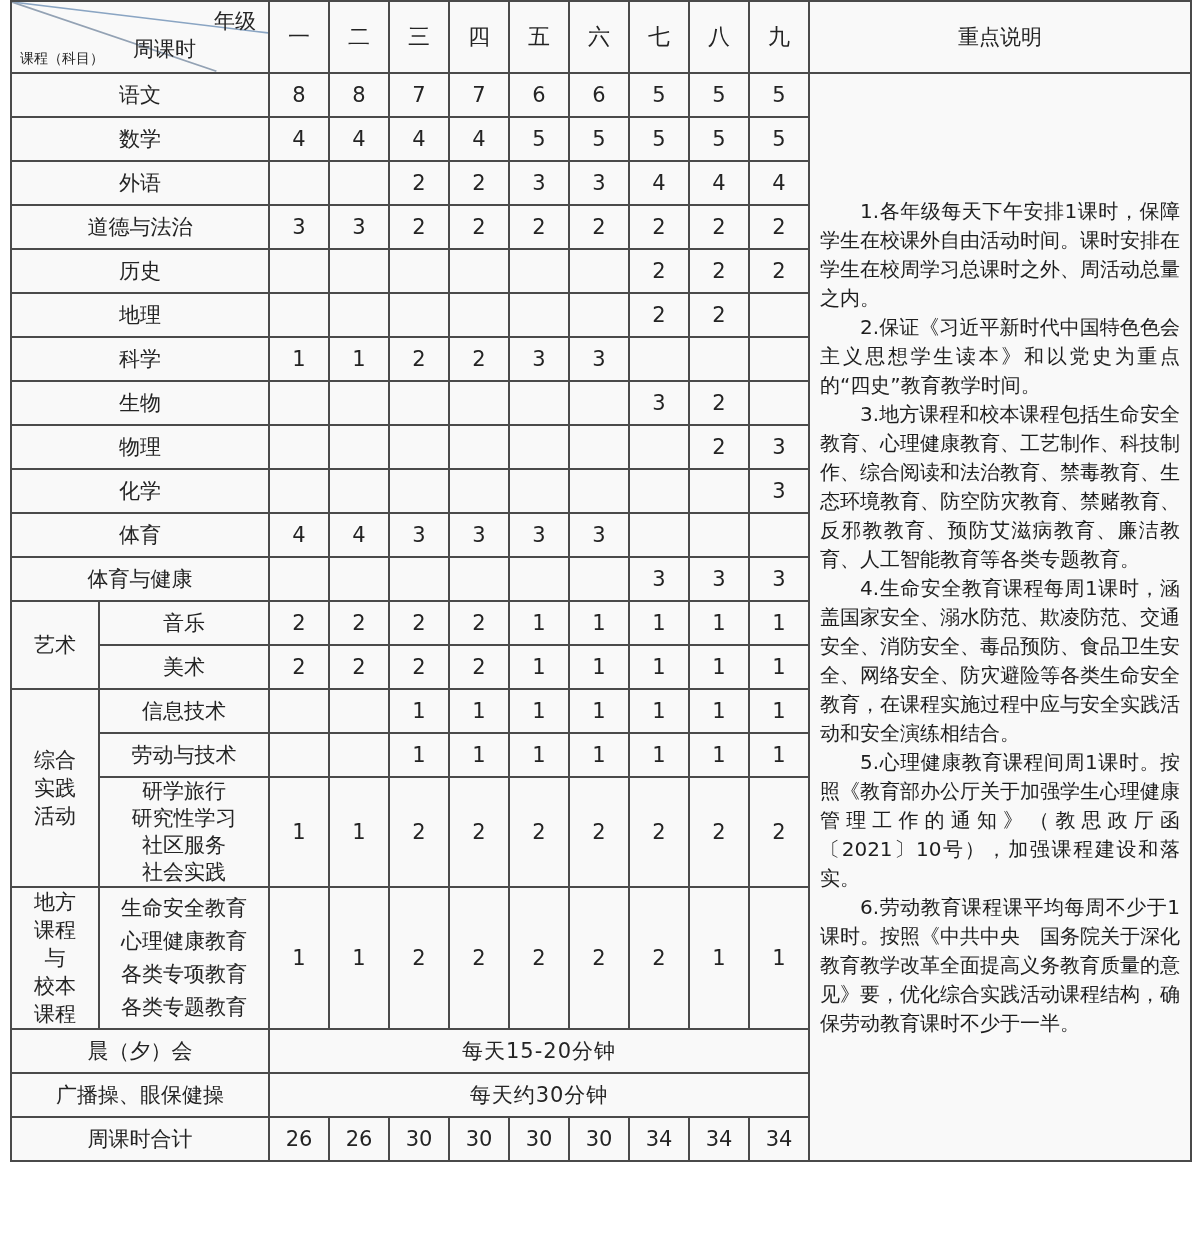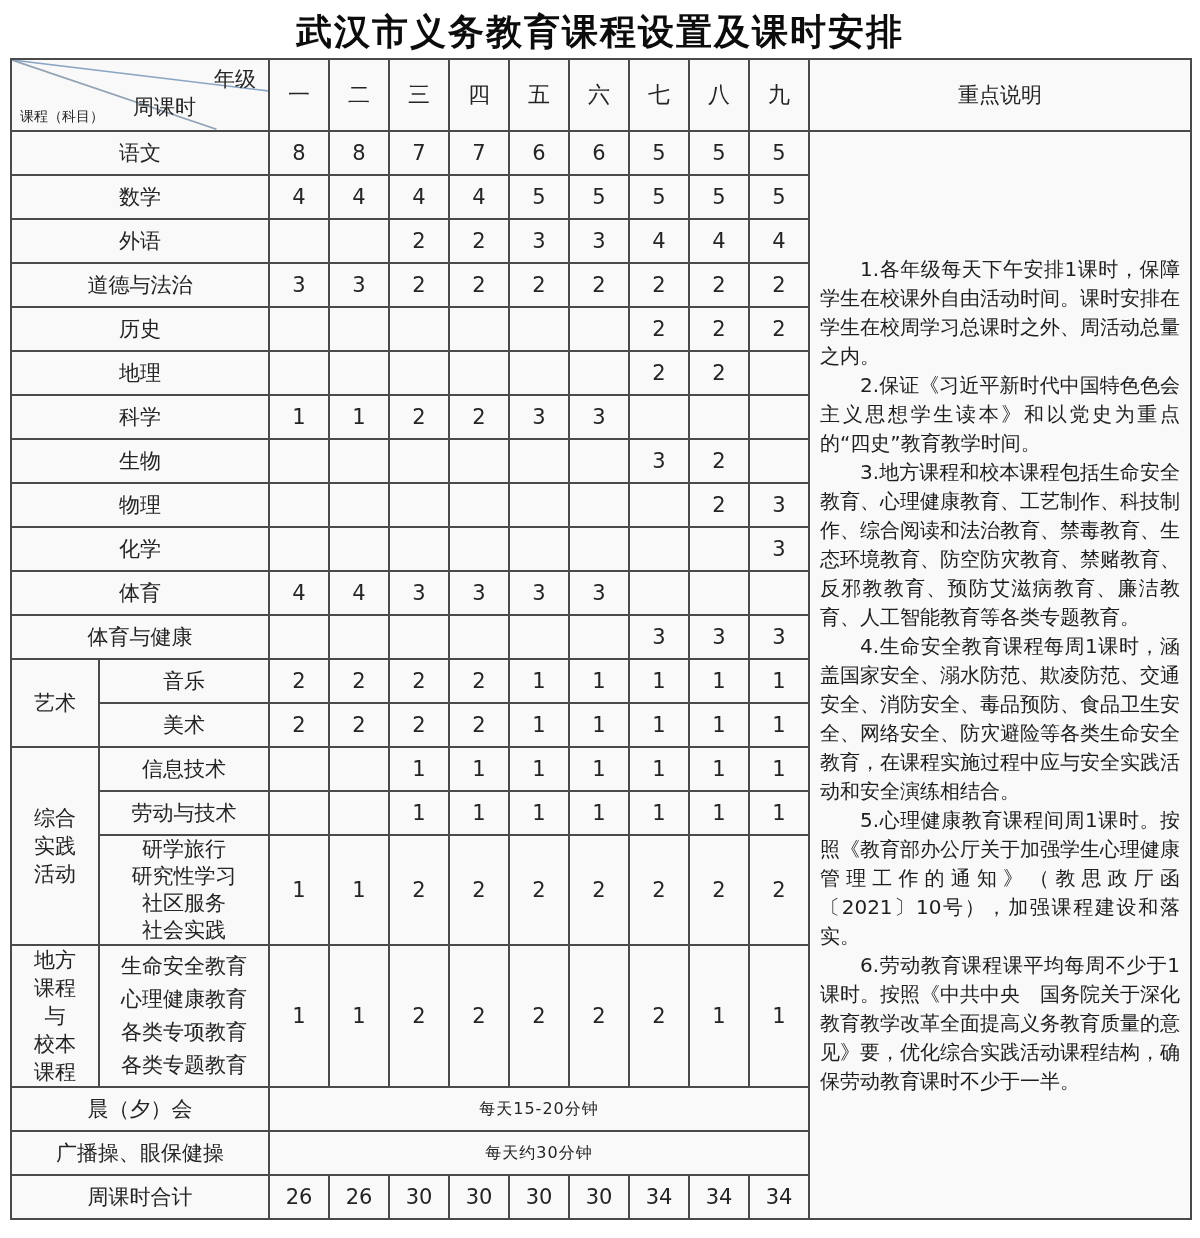--- a/index.html
+++ b/index.html
@@ -20,30 +20,29 @@
   .corner-cell .diag{position:absolute;left:0;top:0;width:100%;height:100%;}
   .c-top{position:absolute;top:5px;right:12px;font-size:21px;}
   .c-mid{position:absolute;top:33px;right:72px;font-size:21px;}
   .c-bot{position:absolute;bottom:4px;left:8px;font-size:14px;}
   .grade-head{font-size:22px;}
   .notes-head{font-size:21px;}
   .group-cell{font-size:21px;white-space:pre-line;line-height:28px;}
   .subject-cell{font-size:21px;white-space:pre-line;line-height:27px;}
   tr.row-block-lg .subject-cell{line-height:33px;}
   .value-cell{font-size:21px;}
-  .span-cell{font-size:16px;letter-spacing:1px;}
+  .span-cell{font-size:21px;letter-spacing:1px;}
   .notes-cell{padding:6px 10px;text-align:left;vertical-align:middle;border-radius:8px;}
   .notes-cell p{margin:0;text-indent:2em;font-size:20px;line-height:29px;
                 text-align:justify;color:#1e1e1e;}
 </style>
 </head>
 <body>
 
 <div class="page">
-  <div class="title">武汉市义务教育课程设置及课时安排</div>
 
   <table>
     <colgroup>
       <col style="width:88px">
         <col style="width:170px">
       <col style="width:60px">
         <col style="width:60px">
         <col style="width:60px">
       <col style="width:60px">
         <col style="width:60px">

